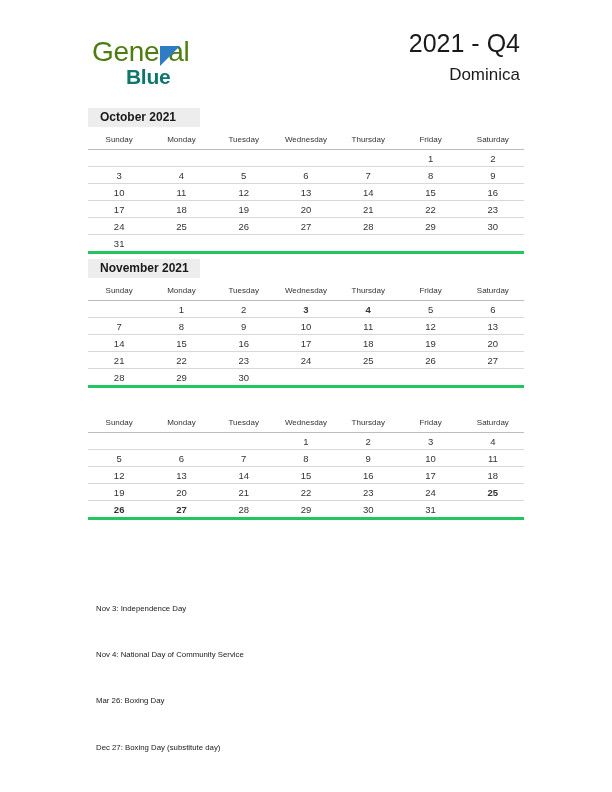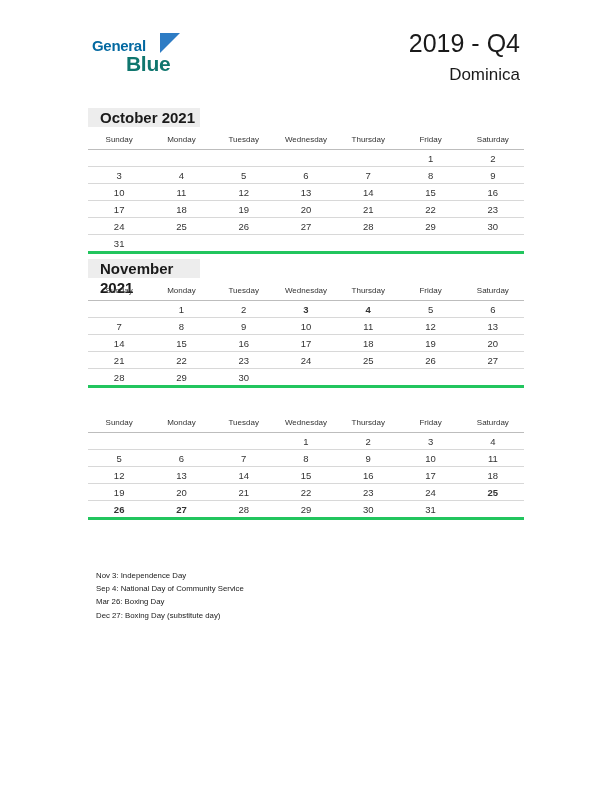--- a/index.html
+++ b/index.html
@@ -25,23 +25,23 @@
     height: 60px;
   }
   .logo {
     position: absolute;
     left: 92px;
     top: 8px;
     line-height: 1;
     user-select: none;
   }
   .logo-general {
-    font-size: 15px;
-    font-weight: bold;
-    color: #0369a1;
+    font-size: 28px;
+    font-weight: normal;
+    color: #4d7c0f;
     letter-spacing: -0.3px;
   }
   .logo-blue-row {
     position: relative;
     height: 22px;
   }
   .logo-blue {
     font-size: 21px;
     font-weight: bold;
     color: #0f766e;
@@ -81,21 +81,21 @@
   .month {
     position: absolute;
     left: 88px;
     width: 436px;
   }
   .month-name {
     background: #ededed;
     height: 19px;
     line-height: 19px;
     padding-left: 12px;
-    font-size: 15px;
+    font-size: 12px;
     font-weight: bold;
     color: #1a1a1a;
     width: 112px;
     box-sizing: border-box;
   }
   table.cal {
     border-collapse: collapse;
     width: 436px;
     table-layout: fixed;
     margin-top: 4px;
@@ -127,35 +127,36 @@
   .notes {
     position: absolute;
     left: 96px;
     top: 569px;
     width: 430px;
   }
   .note-line {
     font-size: 7.8px;
     color: #1a1a1a;
     line-height: 13.2px;
+    margin-top: 33px;
   }
 </style>
 </head>
 <body>
 
 <div class="header">
   <div class="logo">
     <div class="logo-general">General</div>
     <div class="logo-blue-row">
       <div class="logo-blue">Blue</div>
       <div class="logo-tri"></div>
     </div>
   </div>
   <div class="title-block">
-    <div class="title-main">2019 - Q4</div>
+    <div class="title-main">2021 - Q4</div>
     <div class="title-sub">Dominica</div>
   </div>
 </div>
 
 <div class="month" id="month-0" style="top:108px;">
   <div class="month-name">October 2021</div>
   <table class="cal">
       <thead>
         <tr>
           <th>Sunday</th>
@@ -348,16 +349,16 @@
           <td>30</td>
           <td>31</td>
           <td></td>
         </tr>
       </tbody>
     </table>
 </div>
 
 <div class="notes">
     <div class="note-line">Nov 3: Independence Day</div>
-    <div class="note-line">Sep 4: National Day of Community Service</div>
+    <div class="note-line">Nov 4: National Day of Community Service</div>
     <div class="note-line">Mar 26: Boxing Day</div>
     <div class="note-line">Dec 27: Boxing Day (substitute day)</div>
   </div>
 
 </body></html>

